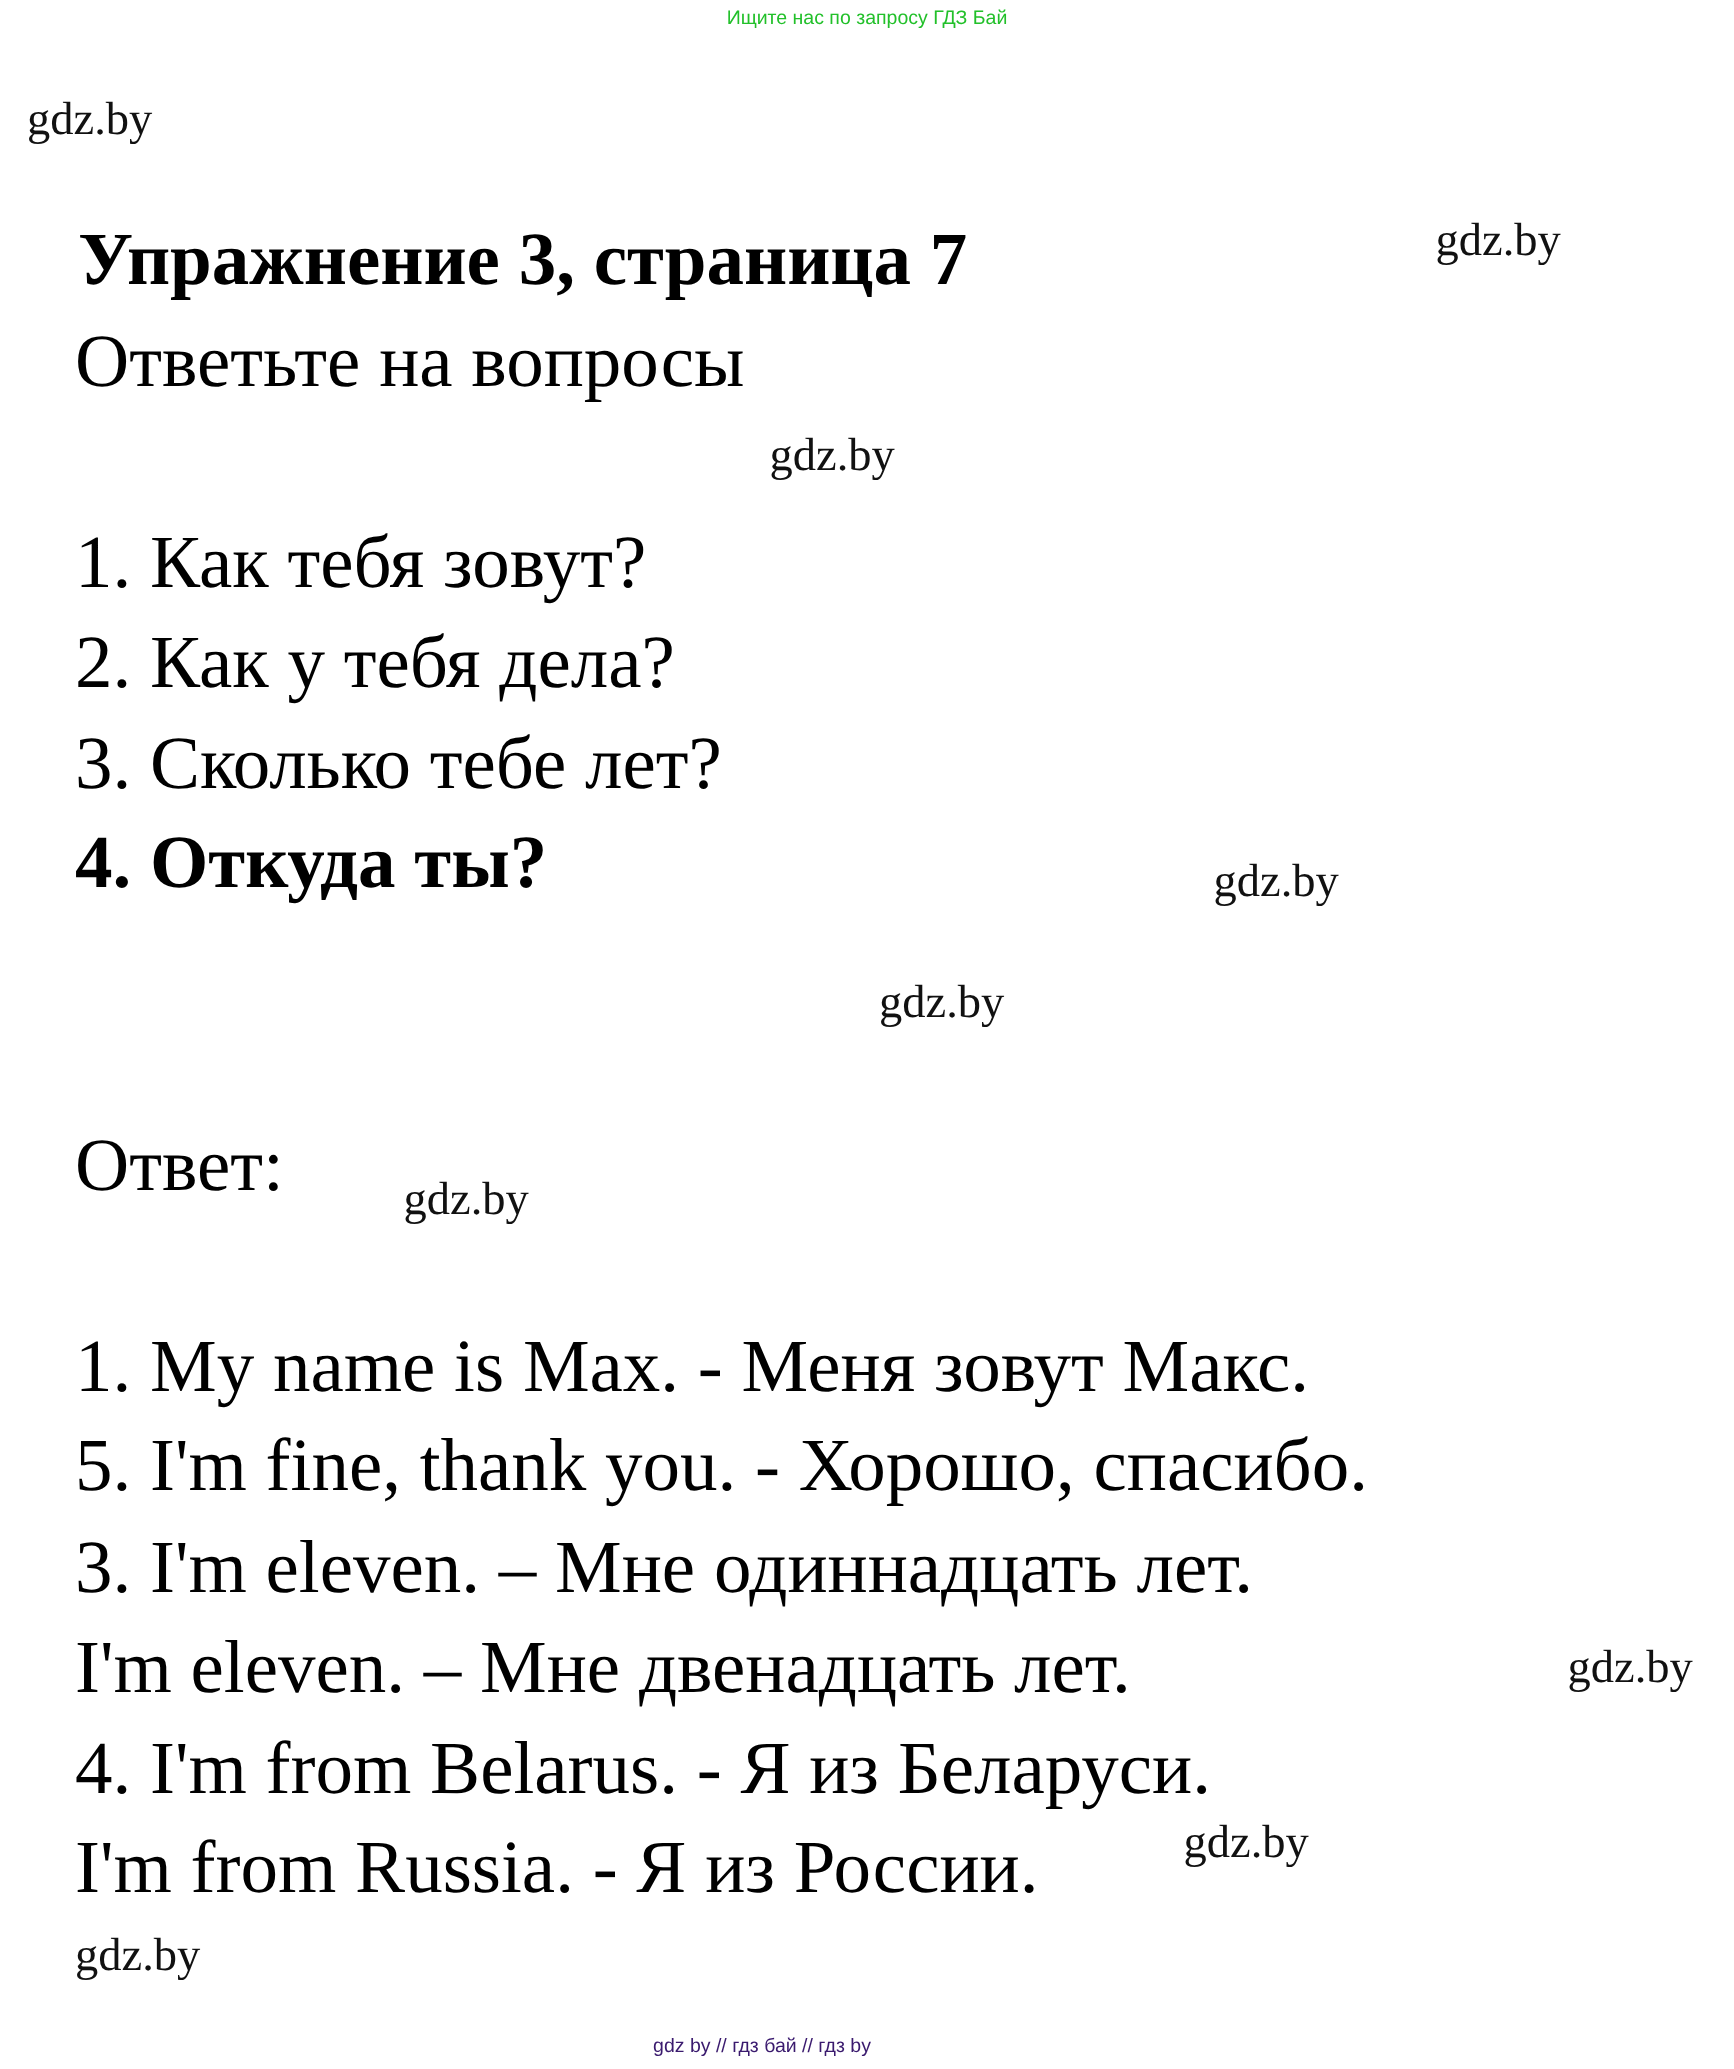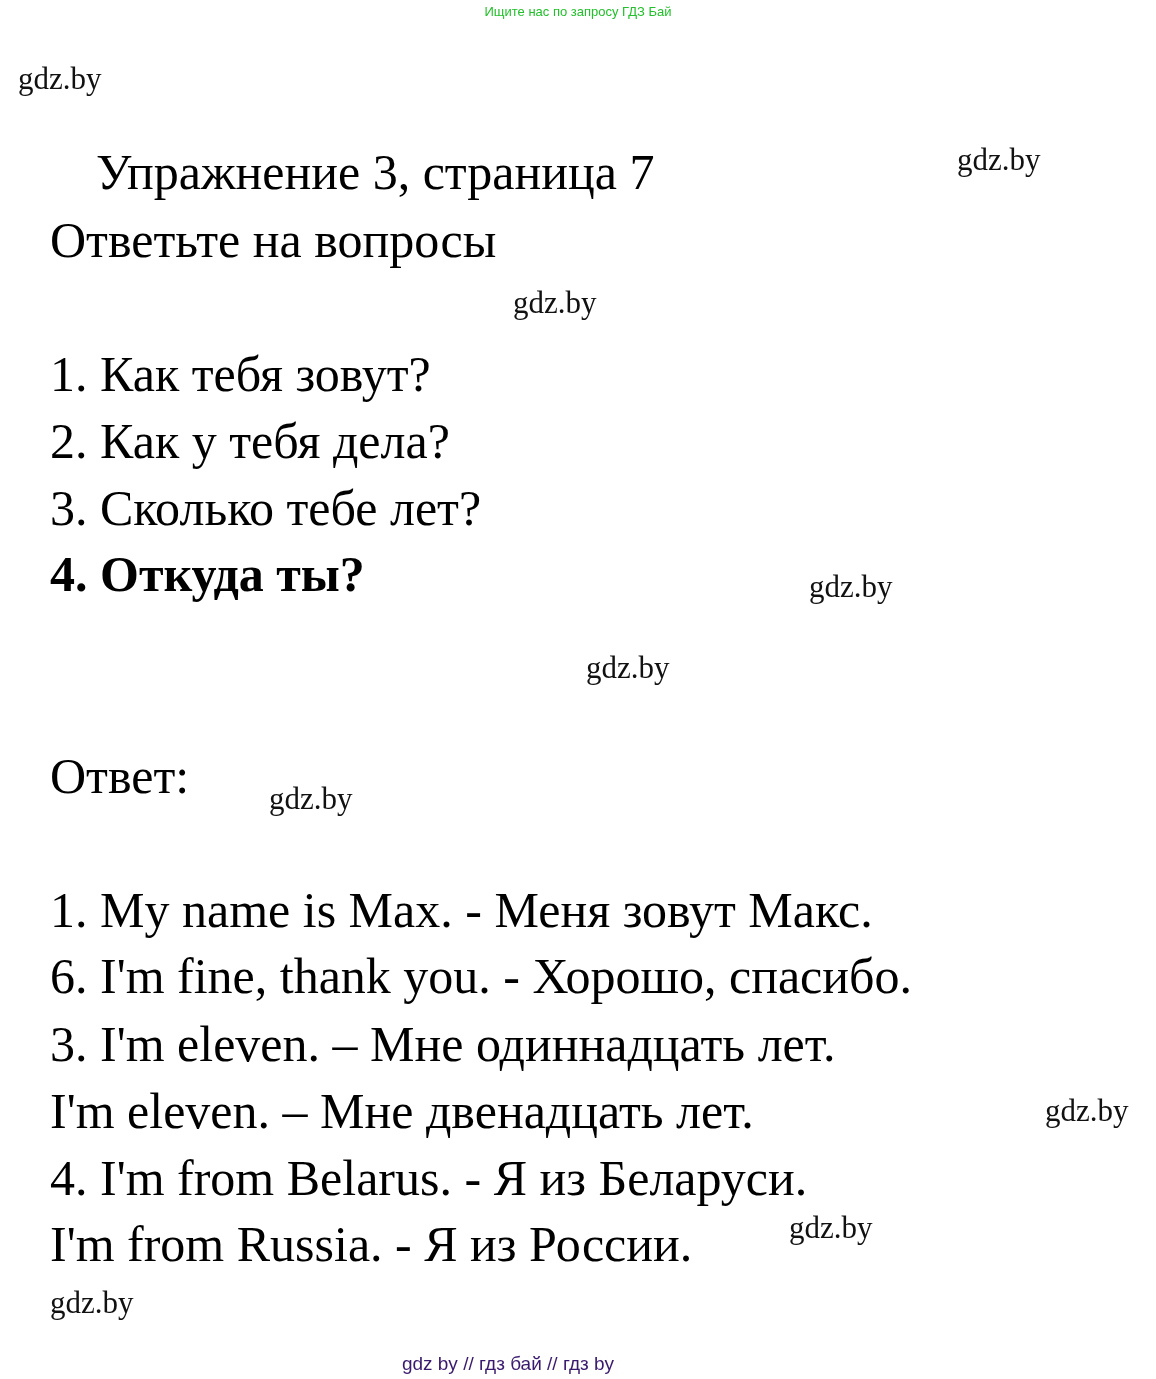--- a/index.html
+++ b/index.html
@@ -1,21 +1,21 @@
 <!DOCTYPE html>
 <html><head>
 <meta charset="utf-8">
 <style>
   html, body { margin:0; padding:0; background:#ffffff; }
   body { width:1156px; height:1379px; position:relative; overflow:hidden; color:#000; }
   .abs { position:absolute; white-space:nowrap; }
   .top-banner { left:0; width:1156px; top:0; text-align:center; font-family:"Liberation Sans", sans-serif; font-size:13px; color:#22c02a; line-height:24px; }
-  .bottom-banner { left:0; width:1016px; top:1352px; text-align:center; font-family:"Liberation Sans", sans-serif; font-size:19px; color:#3a1a6e; line-height:24px; }
+  .bottom-banner { left:0; width:1016px; top:1352px; text-align:center; font-family:"Liberation Sans", sans-serif; font-size:13px; color:#3a1a6e; line-height:24px; }
   .wm { font-family:Liberation Serif, serif; font-size:31px; color:#111; line-height:30px; }
-  .title { font-family:"Liberation Serif", serif; font-weight:normal; font-size:50px; line-height:56px; left:52px; top:144px;margin-left:44px; }
+  .title { font-family:"Liberation Serif", serif; font-weight:bold; font-size:50px; line-height:56px; left:52px; top:144px; }
   .subtitle { font-family:"Liberation Serif", serif; font-size:50px; line-height:56px; left:50px; top:212px; }
   .line { font-family:"Liberation Serif", serif; font-size:50px; line-height:56px; left:50px; }
 </style>
 </head>
 <body>
 
 <div class="abs top-banner">Ищите нас по запросу ГДЗ Бай</div>
 
 <div class="abs wm" style="left:18px; top:64px;">gdz.by</div>
 <div class="abs wm" style="left:957px; top:145px;">gdz.by</div>
@@ -31,19 +31,19 @@
 <div class="abs subtitle">Ответьте на вопросы</div>
 
 <div class="abs line" style="top:346px;">1. Как тебя зовут?</div>
 <div class="abs line" style="top:413px;">2. Как у тебя дела?</div>
 <div class="abs line" style="top:480px;">3. Сколько тебе лет?</div>
 <div class="abs line" style="top:546px;font-weight:bold;">4. Откуда ты?</div>
 
 <div class="abs line" style="top:748px;">Ответ:</div>
 
 <div class="abs line" style="top:882px;">1. My name is Max. - Меня зовут Макс.</div>
-<div class="abs line" style="top:948px;">6. I'm fine, thank you. - Хорошо, спасибо.</div>
+<div class="abs line" style="top:948px;">5. I'm fine, thank you. - Хорошо, спасибо.</div>
 <div class="abs line" style="top:1016px;">3. I'm eleven. – Мне одиннадцать лет.</div>
 <div class="abs line" style="top:1083px;">I'm eleven. – Мне двенадцать лет.</div>
 <div class="abs line" style="top:1150px;">4. I'm from Belarus. - Я из Беларуси.</div>
 <div class="abs line" style="top:1216px;">I'm from Russia. - Я из России.</div>
 
 <div class="abs bottom-banner">gdz by  //  гдз бай  //  гдз by</div>
 
 </body></html>

